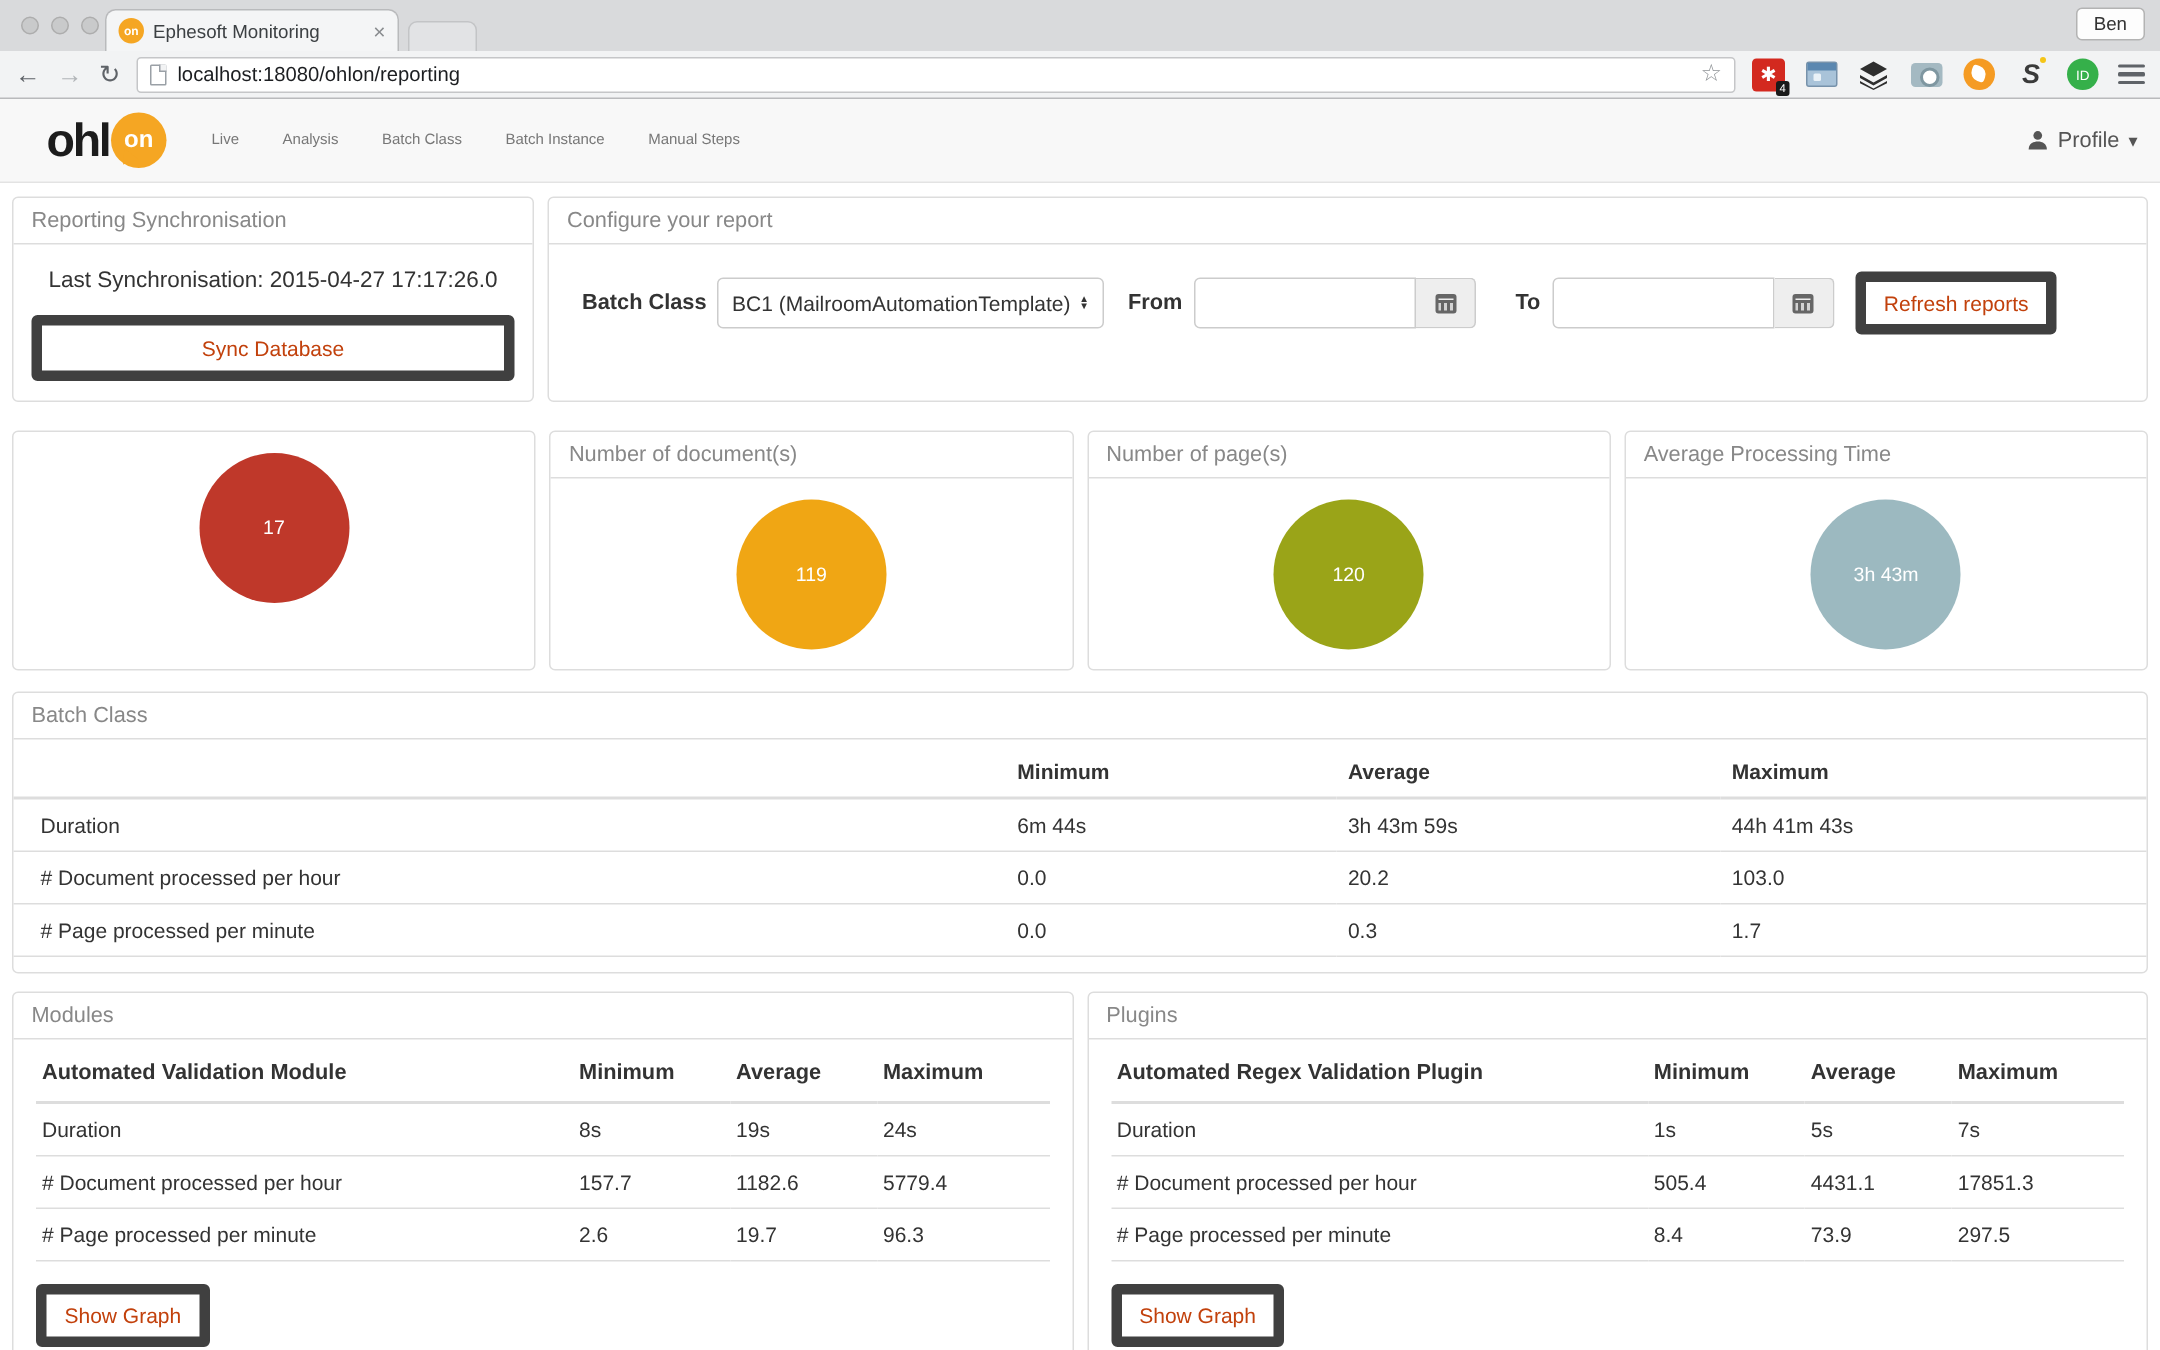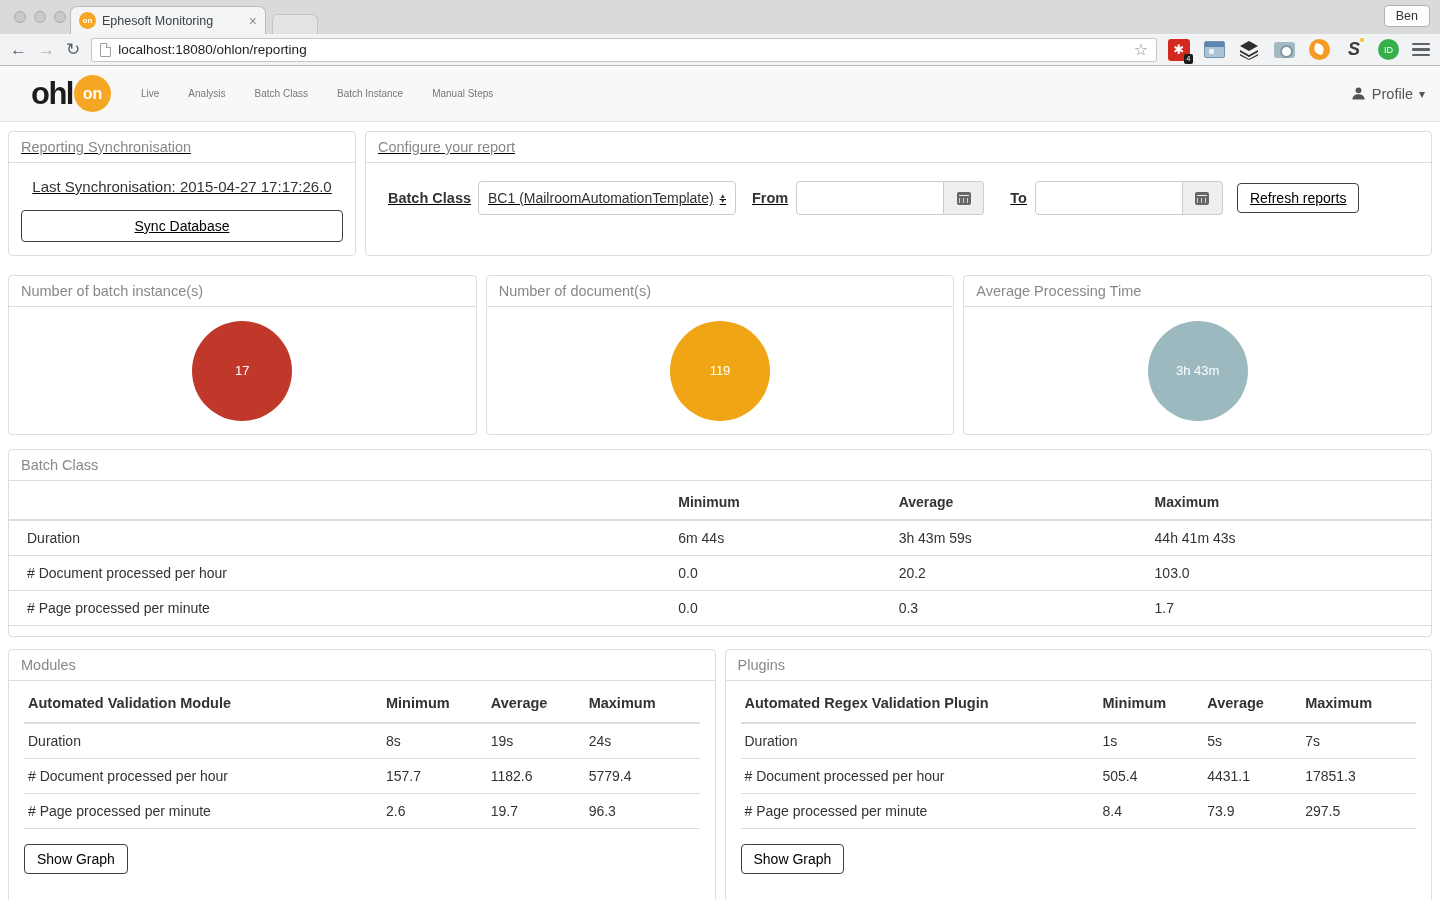--- a/index.html
+++ b/index.html
@@ -62,24 +62,24 @@
   .nav-items { display:flex; gap:29px; }
   .nav-item { font-size:10px; color:#777; }
   .profile { margin-left:auto; display:flex; align-items:center; gap:6px; color:#555; font-size:14.5px; }
   .caret { font-size:12px; color:#555; }
 
   
   .content { padding:9px 8px; }
   .row { display:flex; gap:9px; }
   .panel { border:1px solid #ddd; border-radius:4px; background:#fff; }
   .panel-h { padding:7px 12px; color:#888; font-size:14.5px; border-bottom:1px solid #ddd; }
-  .btn { background:#fff; border:1px solid #404040; border-radius:4px; padding:6px 12px; font-size:14px; color:#000000;
+  .btn { background:#fff; border:7px solid #404040; border-radius:4px; padding:6px 12px; font-size:14px; color:#c2410c;
          text-align:center; cursor:pointer; }
 
-  .row1 { margin-bottom:19px;text-decoration:underline; }
+  .row1 { margin-bottom:19px; }
   .sync-panel { width:348px; flex:none; }
   .sync-body { padding:11px 12px 13px; text-align:center; }
   .sync-text { font-size:15px; color:#333; padding:4px 0 2px; }
   .btn-block { display:block; width:100%; margin-top:13px; padding:7px 12px; }
   .config-panel { flex:1; }
   .config-body { display:flex; align-items:center; padding:18px 22px; }
   .lbl { font-weight:bold; font-size:14.5px; color:#333; }
   .select { width:258px; height:34px; border:1px solid #ccc; border-radius:4px; display:flex; align-items:center;
             justify-content:space-between; padding:0 9px; font-size:14px; color:#333; margin-left:7px; }
   .carets { display:flex; flex-direction:column; font-size:6.5px; color:#333; line-height:5.5px; }
@@ -235,29 +235,34 @@
                 <span class="cal"></span>
               </span>
           </div>
           <button class="btn ml14">Refresh reports</button>
         </div>
       </div>
     </div>
 
     <div class="row row2">
       <div class="panel stat-panel">
-        <div class="panel-h">Number of batch instance(s)</div>
         <div class="stat-body">
             <div class="circle" style="background: rgb(191, 56, 42);">17</div>
           </div>
       </div>
       <div class="panel stat-panel">
         <div class="panel-h">Number of document(s)</div>
         <div class="stat-body">
             <div class="circle" style="background: rgb(240, 166, 20);">119</div>
+          </div>
+      </div>
+      <div class="panel stat-panel">
+        <div class="panel-h">Number of page(s)</div>
+        <div class="stat-body">
+            <div class="circle" style="background: rgb(154, 164, 24);">120</div>
           </div>
       </div>
       <div class="panel stat-panel">
         <div class="panel-h">Average Processing Time</div>
         <div class="stat-body">
             <div class="circle" style="background: rgb(156, 185, 192);">3h 43m</div>
           </div>
       </div>
     </div>
 

